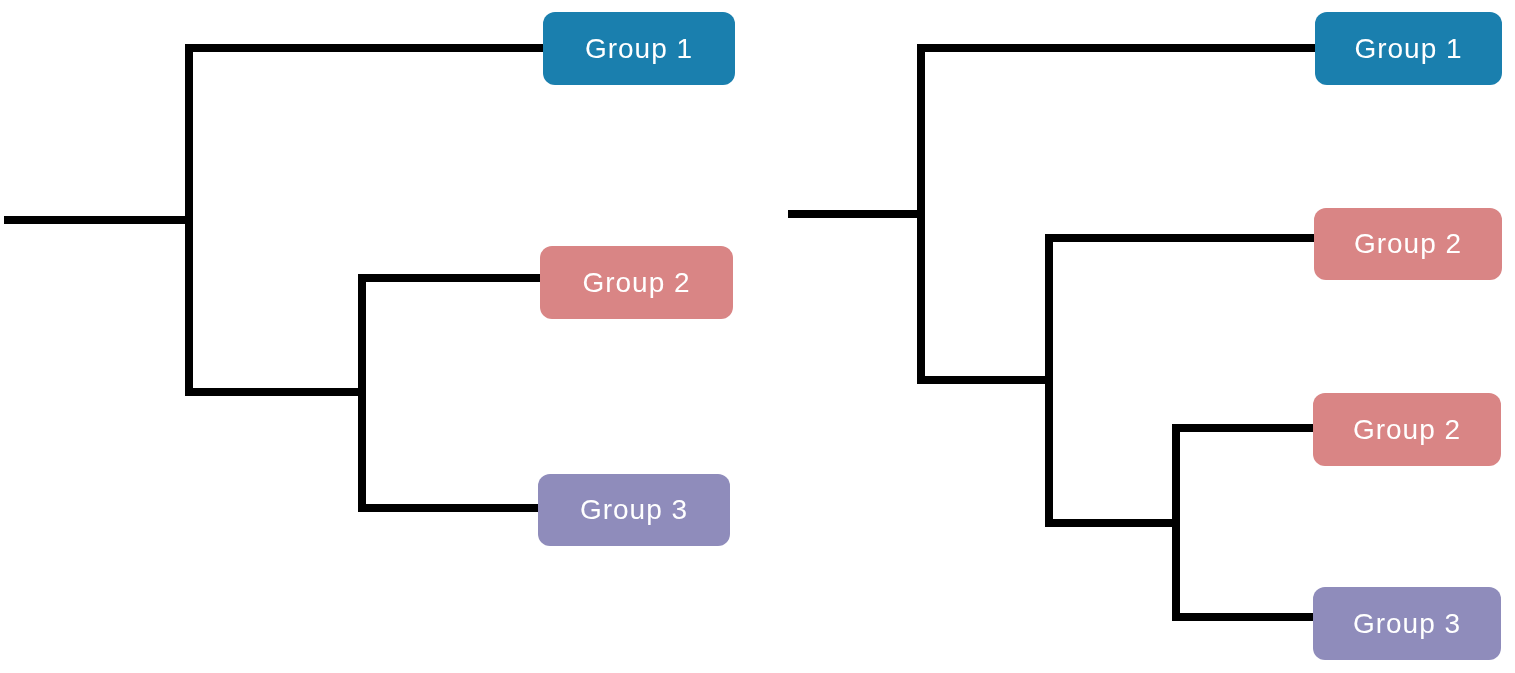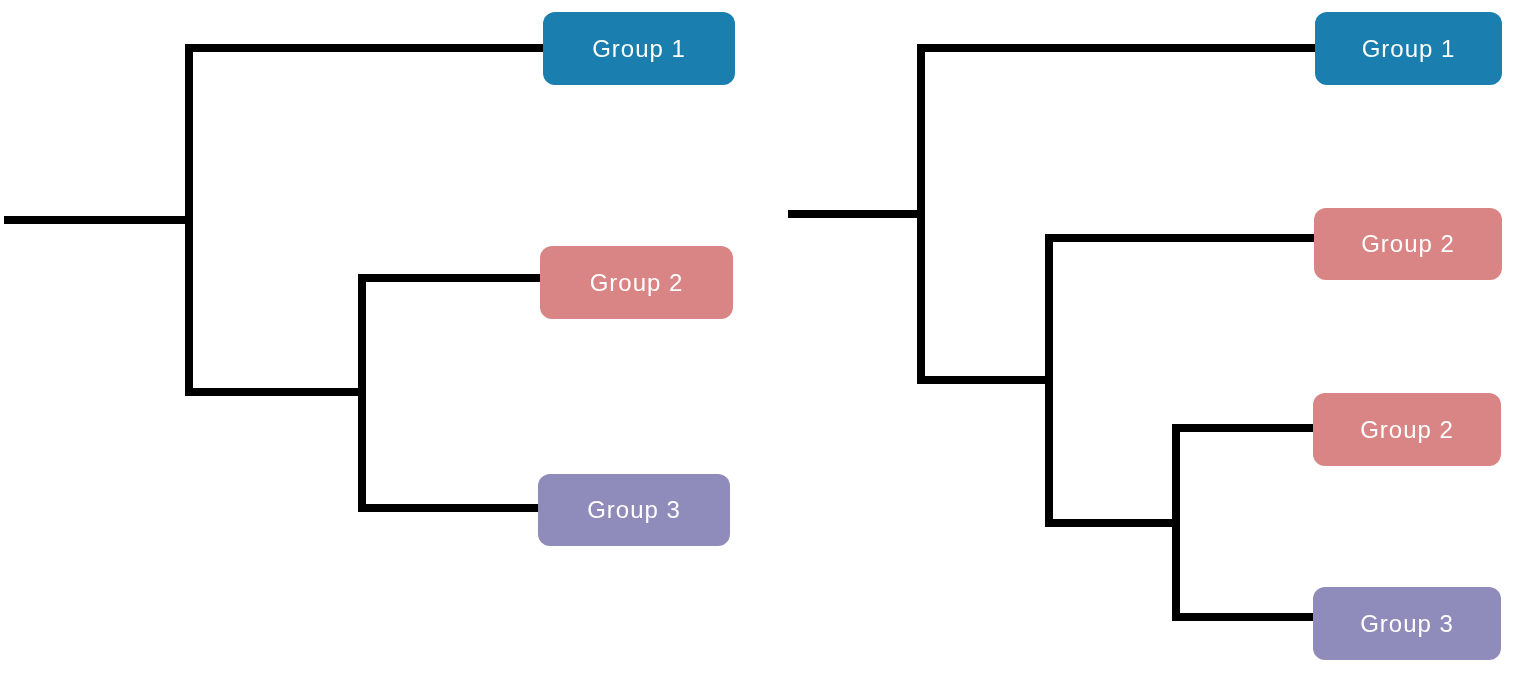--- a/index.html
+++ b/index.html
@@ -23,21 +23,21 @@
     height: 673px;
     display: block;
   }
   .tree-node {
     position: absolute;
     display: flex;
     align-items: center;
     justify-content: center;
     border-radius: 12px;
     color: #ffffff;
-    font-size: 24px;
+    font-size: 28px;
     letter-spacing: 1px;
     box-sizing: border-box;
     white-space: nowrap;
   }
 </style>
 </head>
 <body>
 
 <div id="canvas">
   <svg id="edges-svg" xmlns="http://www.w3.org/2000/svg" viewBox="0 0 1515 673">

